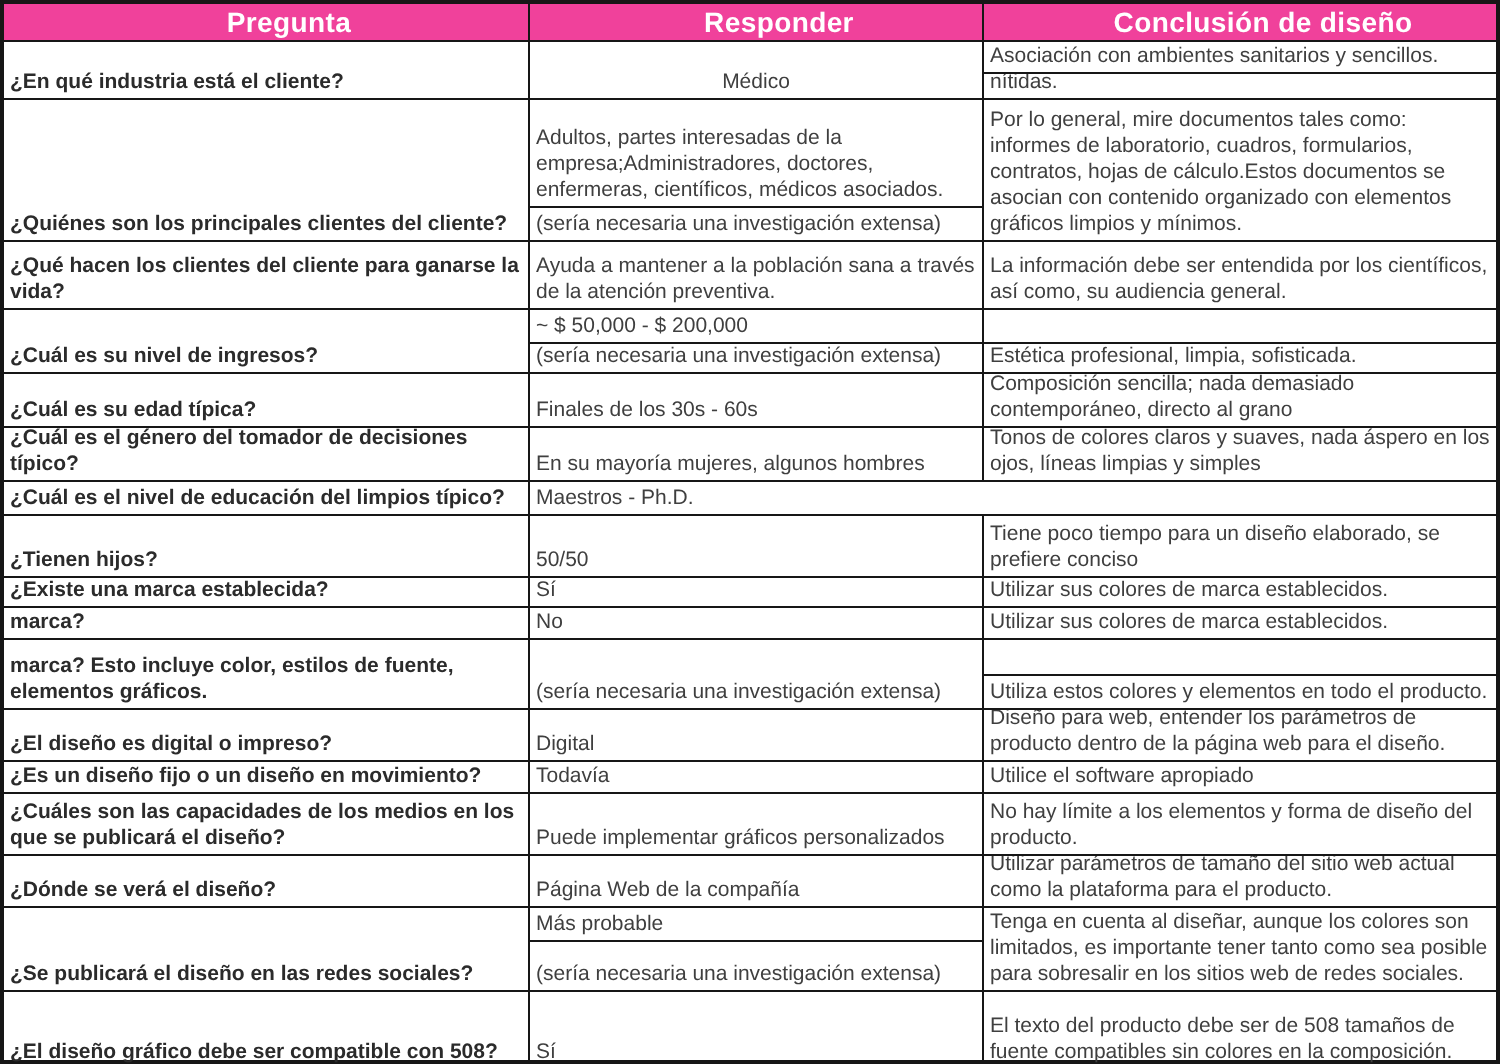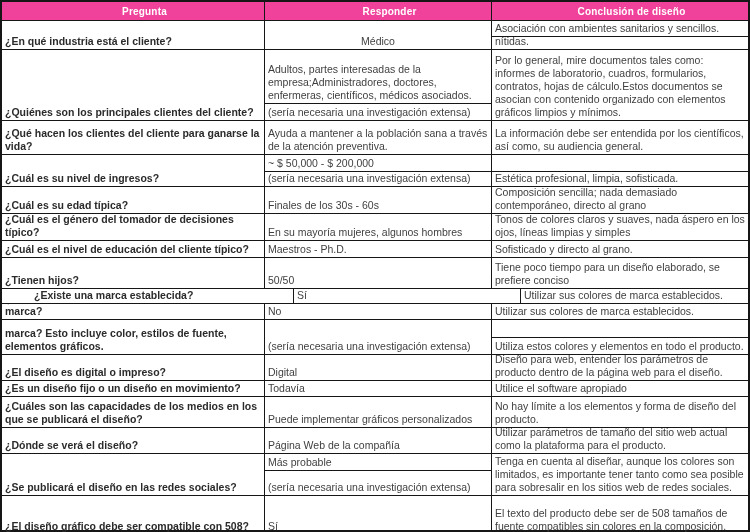--- a/index.html
+++ b/index.html
@@ -14,21 +14,21 @@
   .table{
     width:750px;height:532px;box-sizing:border-box;
     border:2px solid var(--border);
     display:flex;flex-direction:column;
     font-family:"Liberation Sans",sans-serif;
     background:#fff;
   }
   .header-row{display:flex;height:18px;flex:none;background:var(--header-bg);}
   .header-cell{
     box-sizing:border-box;display:flex;align-items:center;justify-content:center;
-    color:var(--header-text);font-weight:bold;font-size:10px;letter-spacing:.2px;
+    color:var(--header-text);font-weight:bold;font-size:14px;letter-spacing:.2px;
     overflow:hidden;
     padding-left:23px;
   }
   .header-cell + .header-cell{border-left:1px solid var(--border);}
   .hc-q{width:262px;flex:none;}
   .hc-r{width:227px;flex:none;}
   .hc-c{flex:1;}
   .row{display:flex;flex:none;box-sizing:border-box;border-top:1px solid var(--border);}
   .col{box-sizing:border-box;display:flex;flex-direction:column;overflow:hidden;}
   .col + .col{border-left:1px solid var(--border);}
@@ -121,41 +121,38 @@
         </div>
         <div class="col col-r">
           <div class="sub">En su mayoría mujeres, algunos hombres</div>
         </div>
         <div class="col col-c">
           <div class="sub">Tonos de colores claros y suaves, nada áspero en los ojos, líneas limpias y simples</div>
         </div>
       </div>
       <div class="row" style="height: 17px;">
         <div class="col col-q">
-          <div class="sub">¿Cuál es el nivel de educación del cliente típico?</div>
+          <div class="sub">¿Cuál es el nivel de educación del limpios típico?</div>
         </div>
         <div class="col col-r">
           <div class="sub">Maestros - Ph.D.</div>
         </div>
-        <div class="col col-c">
-          <div class="sub">Sofisticado y directo al grano.</div>
-        </div>
       </div>
       <div class="row" style="height: 31px;">
         <div class="col col-q">
           <div class="sub">¿Tienen hijos?</div>
         </div>
         <div class="col col-r">
           <div class="sub">50/50</div>
         </div>
         <div class="col col-c">
           <div class="sub">Tiene poco tiempo para un diseño elaborado, se prefiere conciso</div>
         </div>
       </div>
-      <div class="row" style="height: 15px; padding-left: 29px;">
+      <div class="row" style="height: 15px;">
         <div class="col col-q">
           <div class="sub">¿Existe una marca establecida?</div>
         </div>
         <div class="col col-r">
           <div class="sub">Sí</div>
         </div>
         <div class="col col-c">
           <div class="sub">Utilizar sus colores de marca establecidos.</div>
         </div>
       </div>

